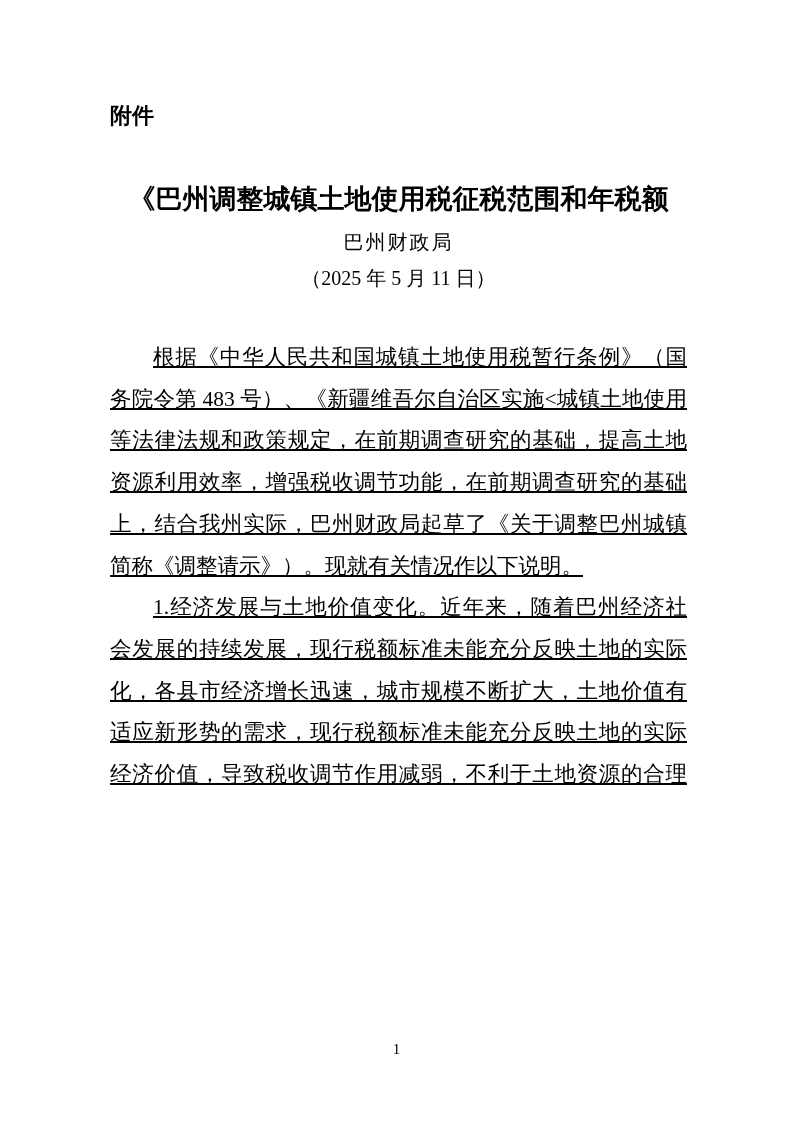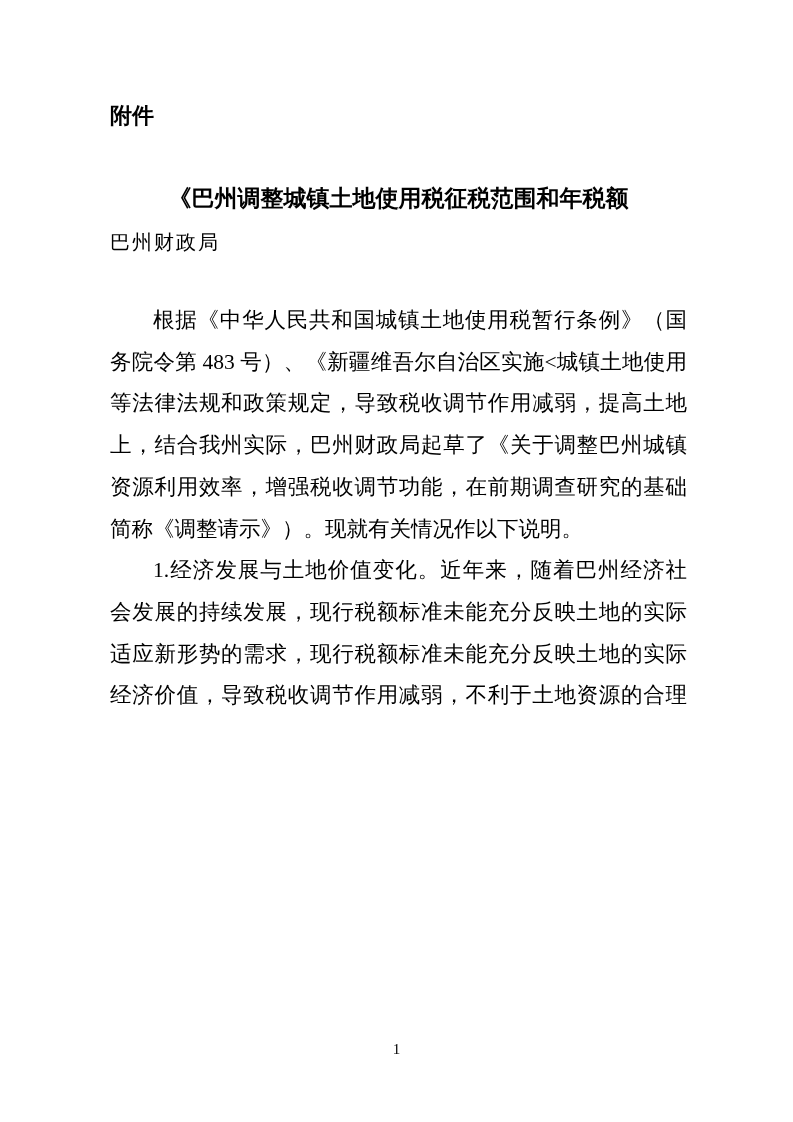--- a/index.html
+++ b/index.html
@@ -22,46 +22,48 @@
   .attachment {
     font-family: "Liberation Sans", "DejaVu Sans", sans-serif;
     font-weight: 600;
     font-size: 22px;
     line-height: 28px;
     text-align: left;
   }
   .title {
     margin: 49px 0 0 0;
     font-weight: bold;
-    font-size: 23px;
+    font-size: 27px;
     line-height: 40px;
     text-align: center;
     font-family: "Liberation Serif", "DejaVu Serif", serif;
   }
   .title .tline { display: block; }
   .author {
     margin-top: 10px;
     font-size: 20px;
     line-height: 26px;
+    text-align: center;
     letter-spacing: 2px;
   }
   .date {
     margin-top: 9px;
     font-size: 20px;
     line-height: 28px;
     text-align: center;
   }
   .body-text {
     margin-top: 45px;
     font-size: 21.5px;
     line-height: 41.7px;
   }
   .line {
     text-align: justify;
     text-align-last: justify;
+    text-decoration: underline;
   }
   .line.first { text-indent: 2em; }
   .line.last  { text-align-last: left; }
   .heading {
     font-family: "Liberation Sans", "DejaVu Sans", sans-serif;
     font-weight: bold;
     font-size: 22.5px;
     text-indent: 2em;
     text-align: left;
   }
@@ -82,33 +84,35 @@
 <div class="page">
 
   <div class="attachment">附件</div>
 
   <h1 class="title">
     <span class="tline">《巴州调整城镇土地使用税征税范围和年税额</span>
   </h1>
 
   <div class="author">巴州财政局</div>
 
+  <div class="date">（2025 年 5 月 11 日）</div>
 
   <div class="body-text">
 
     <div class="line first">根据《中华人民共和国城镇土地使用税暂行条例》（国</div>
     <div class="line">务院令第 483 号）、《新疆维吾尔自治区实施&lt;城镇土地使用</div>
-    <div class="line">等法律法规和政策规定，导致税收调节作用减弱，提高土地</div>
+    <div class="line">等法律法规和政策规定，在前期调查研究的基础，提高土地</div>
+    <div class="line">资源利用效率，增强税收调节功能，在前期调查研究的基础</div>
     <div class="line">上，结合我州实际，巴州财政局起草了《关于调整巴州城镇</div>
-    <div class="line">资源利用效率，增强税收调节功能，在前期调查研究的基础</div>
     <div class="line last">简称《调整请示》）。现就有关情况作以下说明。</div>
 
 
     <div class="line first">1.经济发展与土地价值变化。近年来，随着巴州经济社</div>
     <div class="line">会发展的持续发展，现行税额标准未能充分反映土地的实际</div>
+    <div class="line">化，各县市经济增长迅速，城市规模不断扩大，土地价值有</div>
     <div class="line">适应新形势的需求，现行税额标准未能充分反映土地的实际</div>
     <div class="line">经济价值，导致税收调节作用减弱，不利于土地资源的合理</div>
 
   </div>
 
   <div class="page-number">1</div>
 
 </div>
 
 </body></html>

